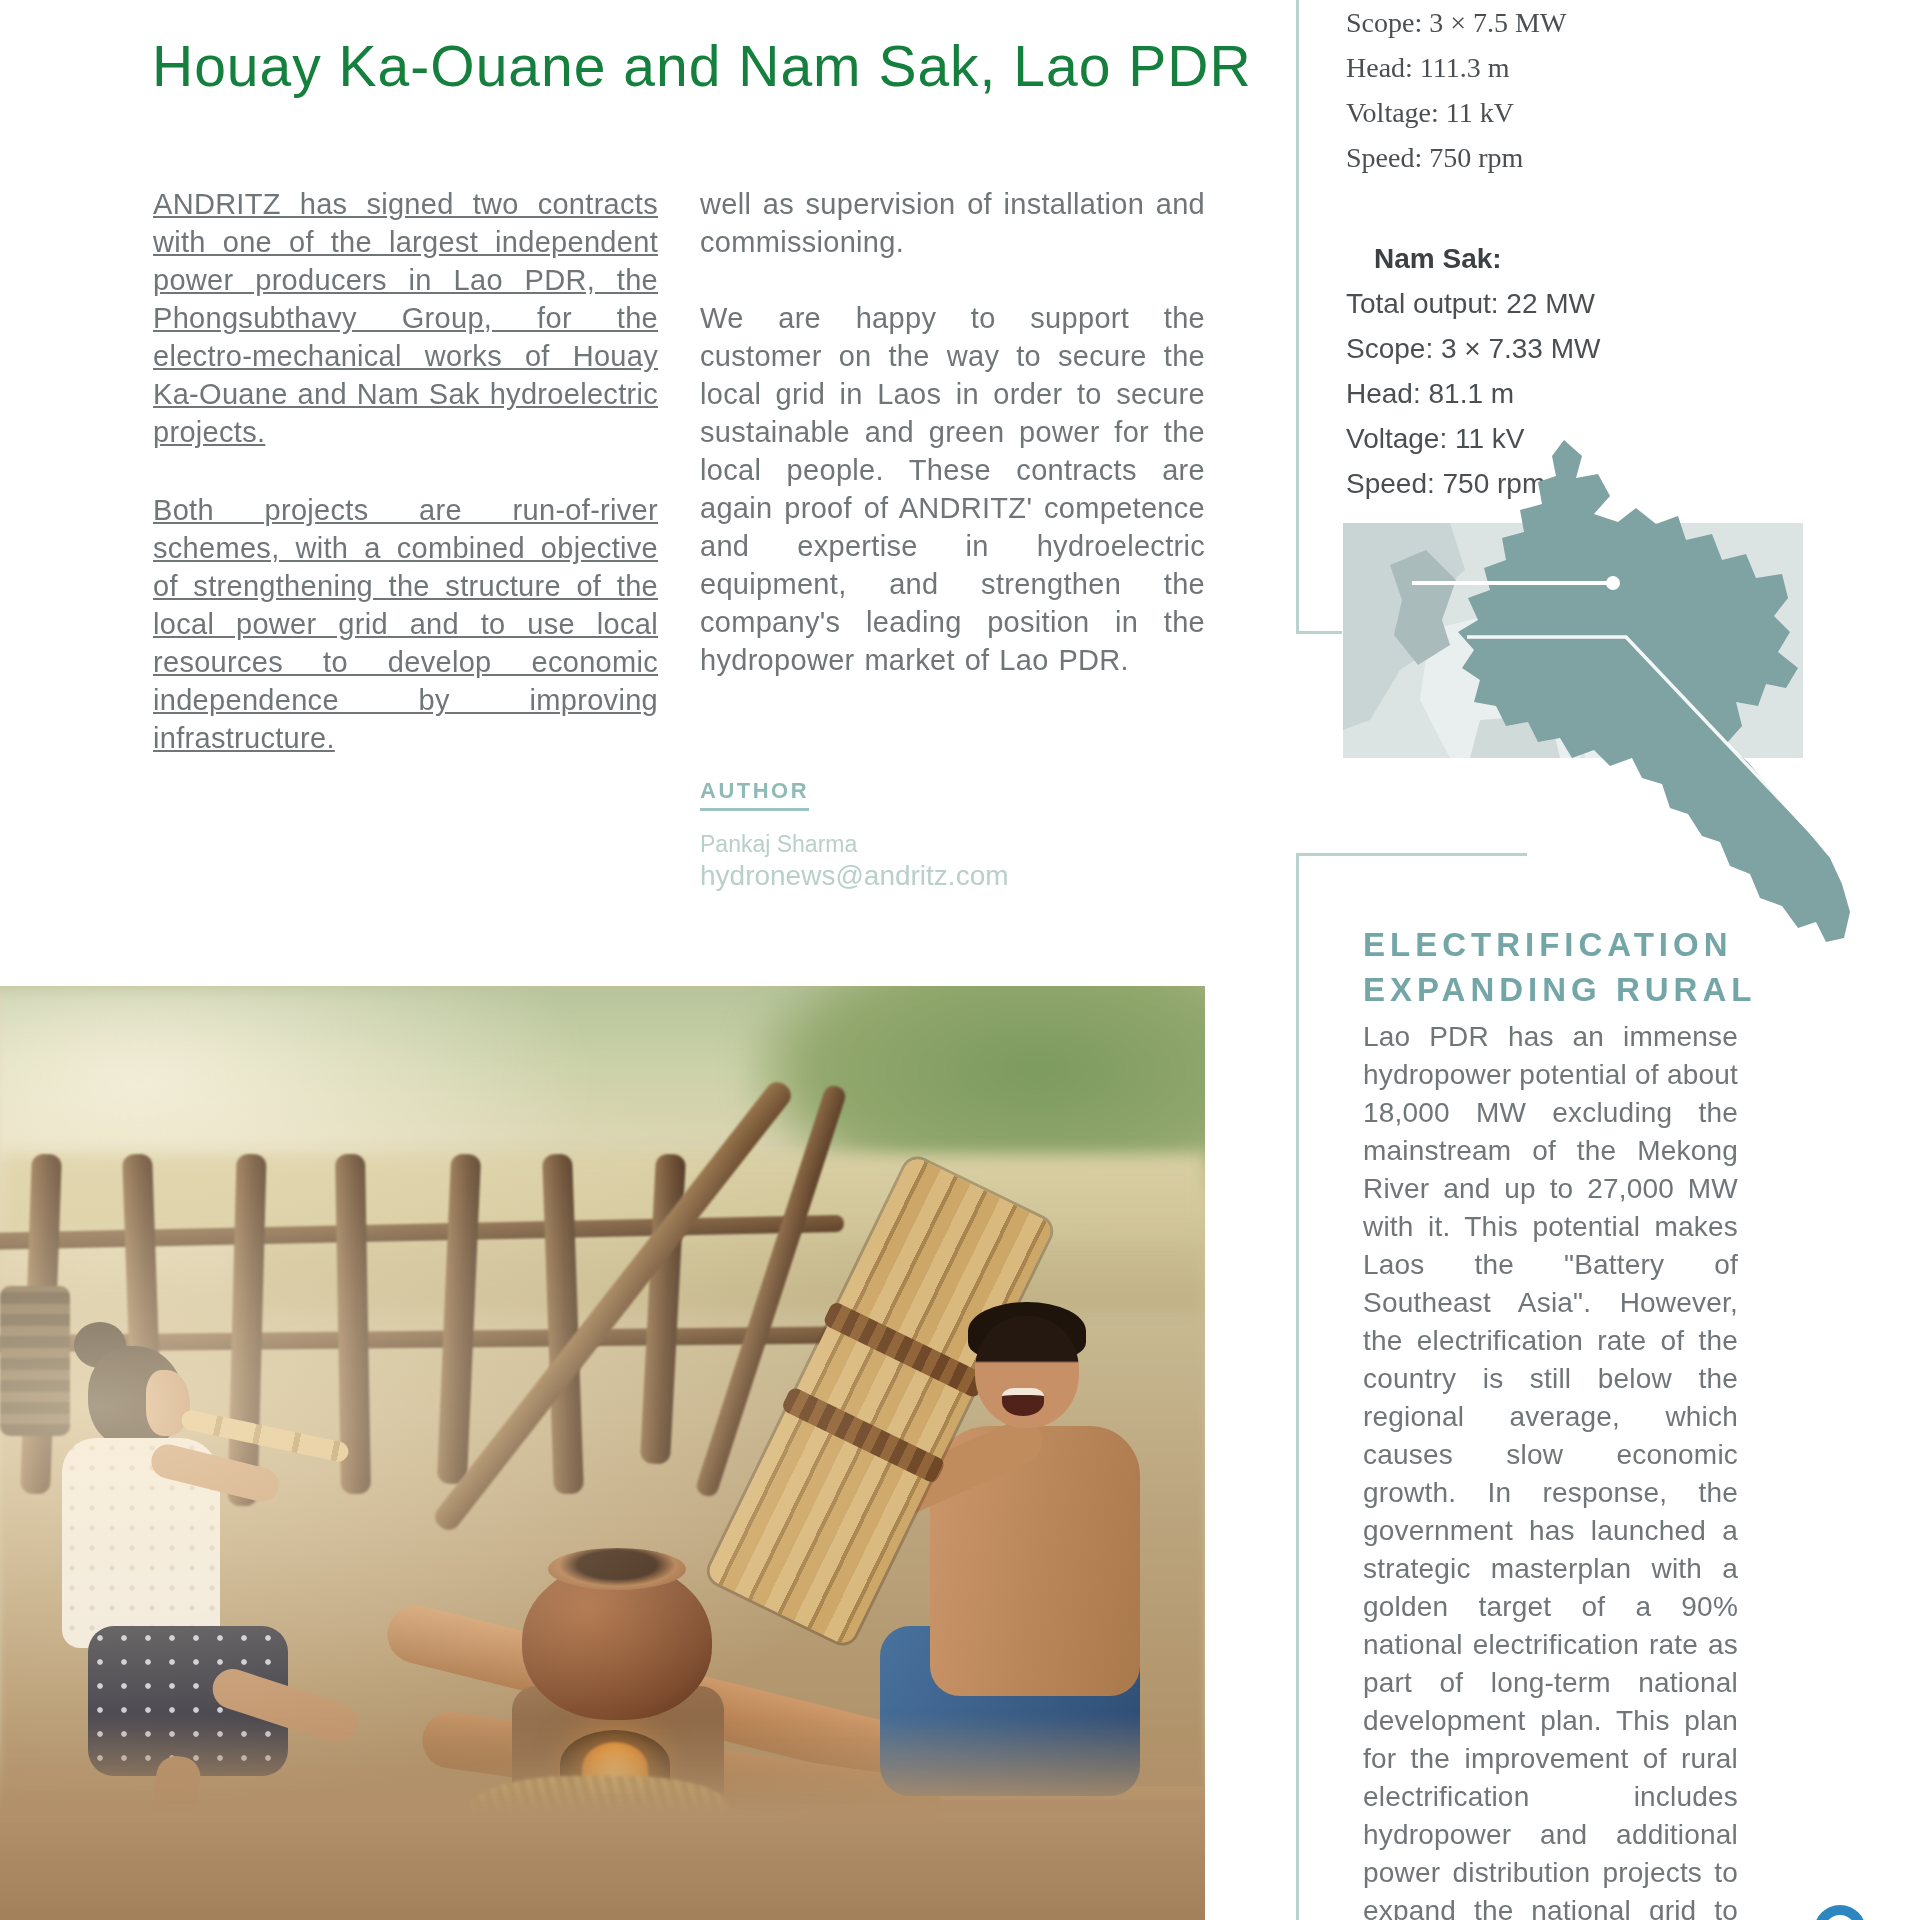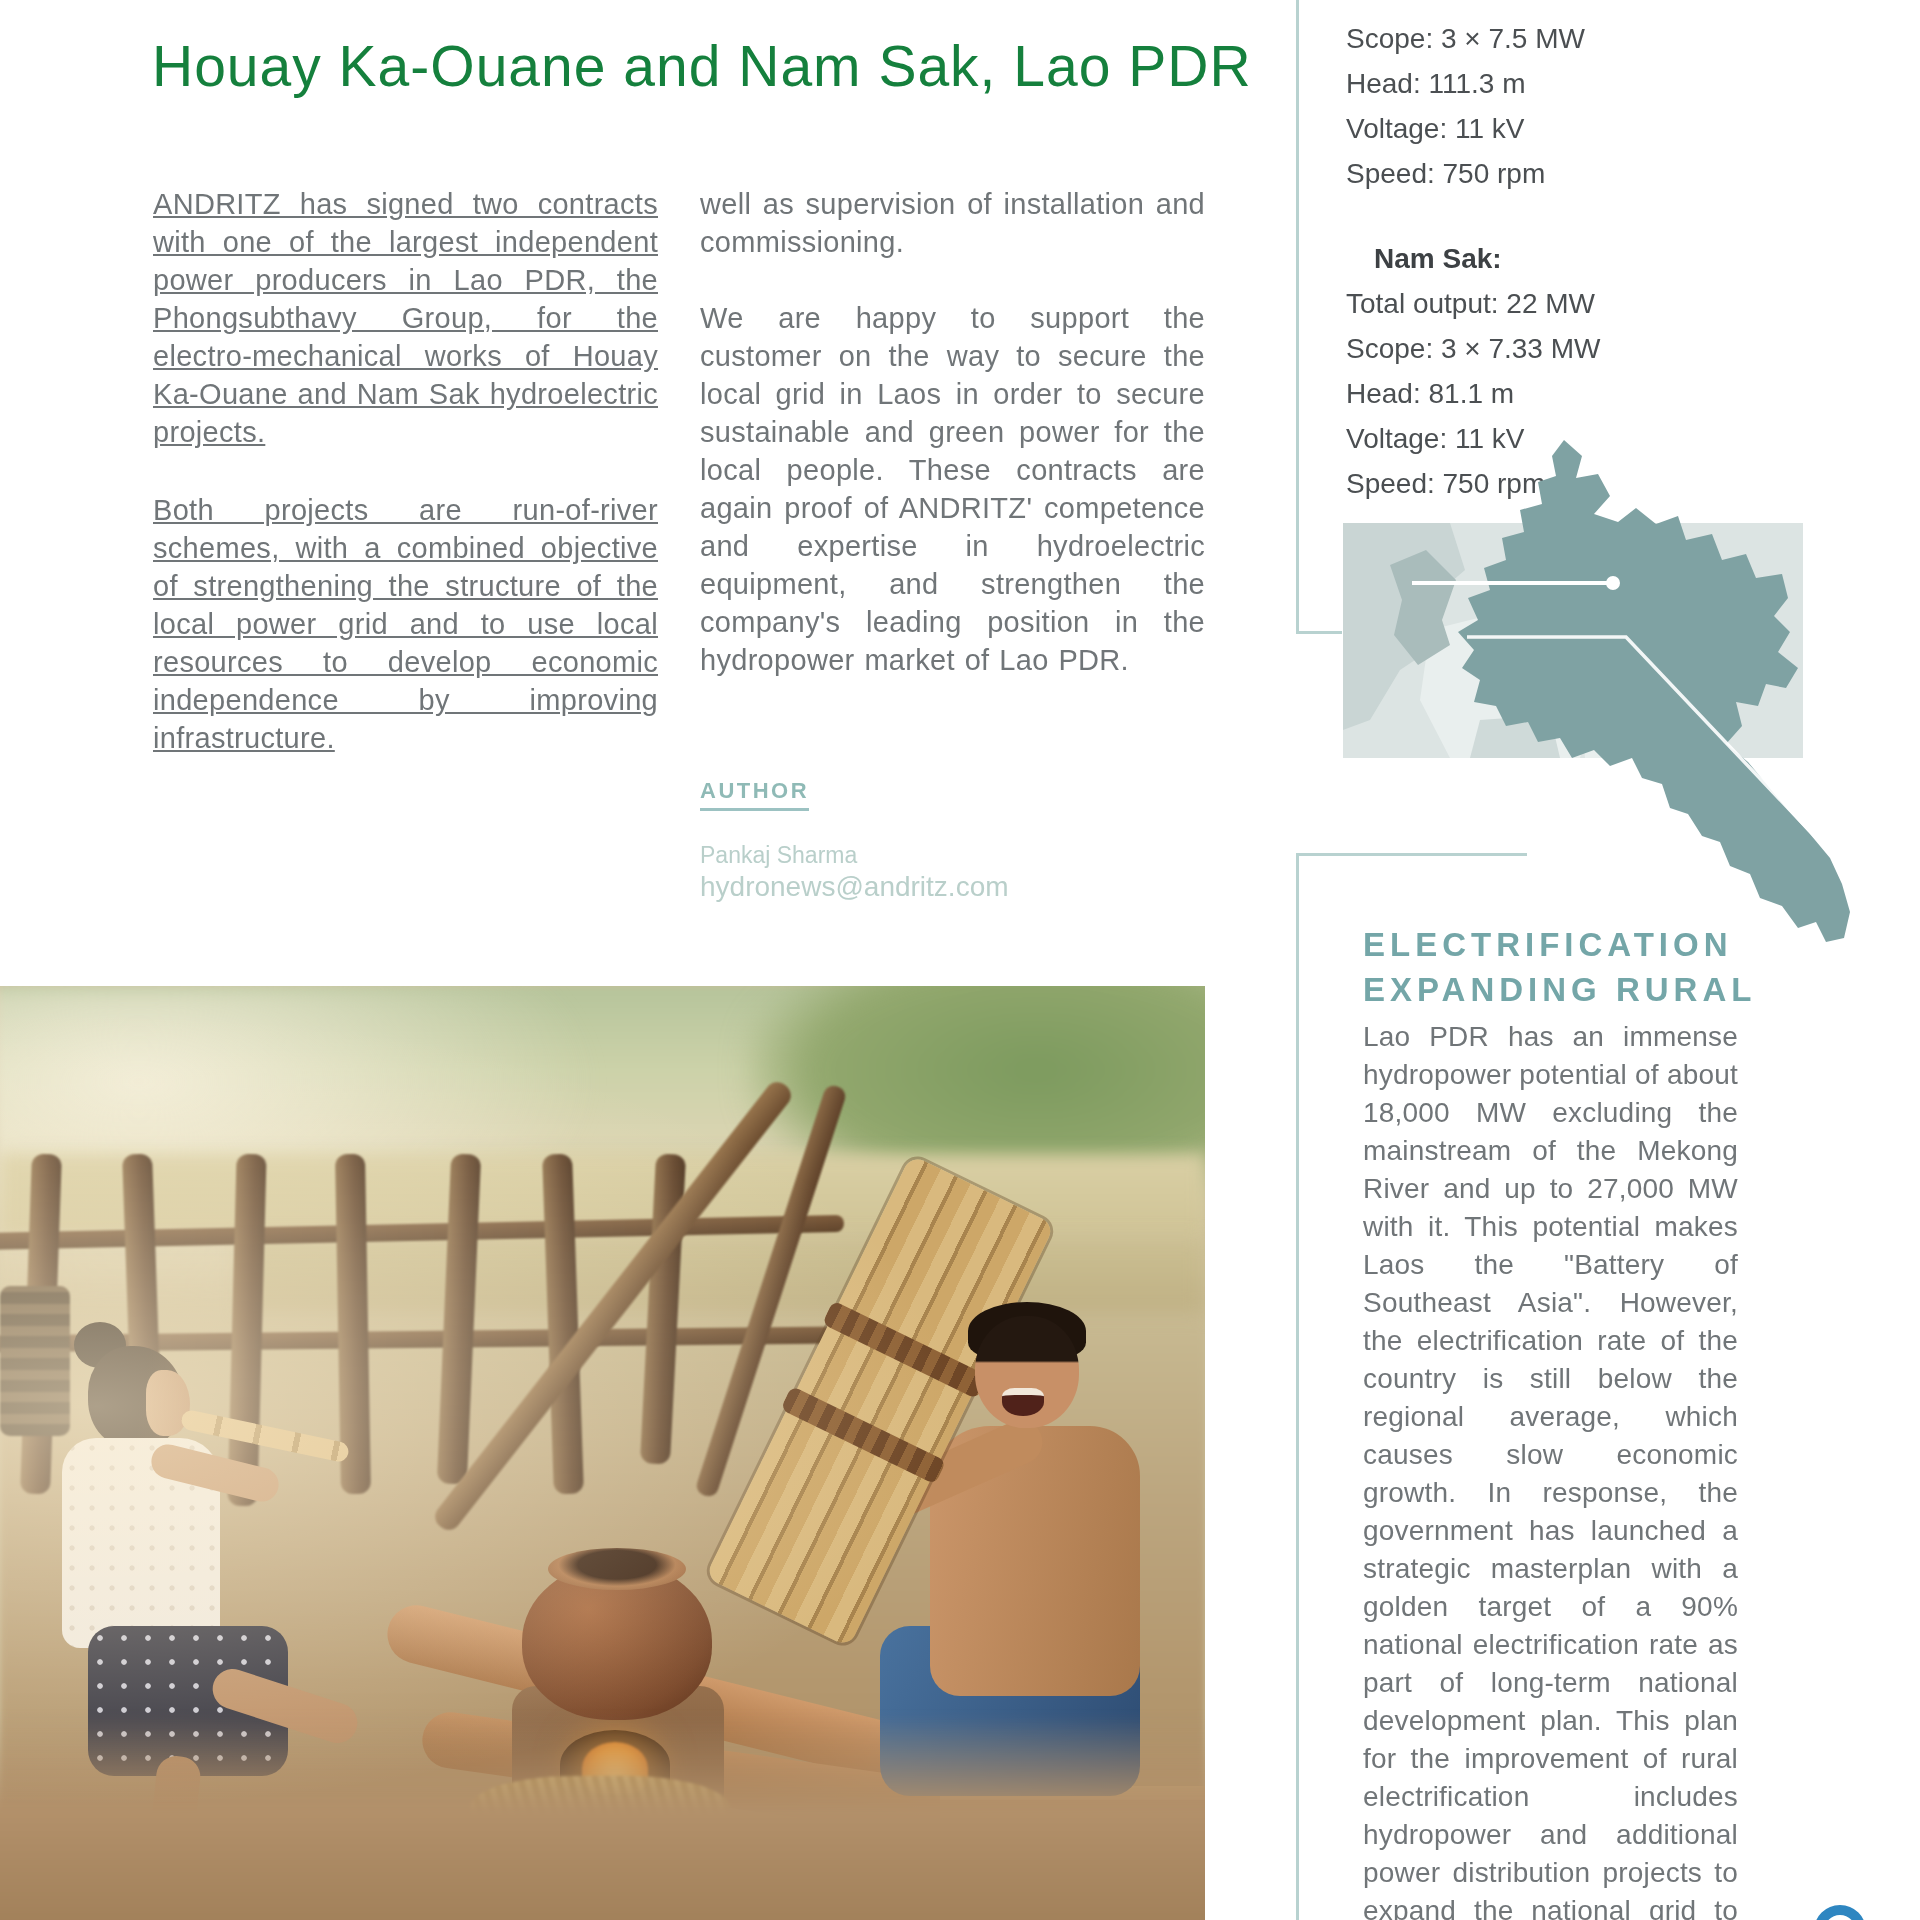--- a/index.html
+++ b/index.html
@@ -25,29 +25,29 @@
   .col1 { left: 153px; width: 505px; text-decoration: underline; }
   .col2 { left: 700px; width: 505px; }
   .col2 p:first-child { margin-bottom: 38px; }
   
   .author { position: absolute; left: 700px; top: 778px; }
   .author-label {
     display: inline-block; font-size: 22px; font-weight: bold;
     letter-spacing: 2.5px; color: #8fbab6;
     border-bottom: 3px solid #9cc2c2; padding-bottom: 4px;
   }
-  .author-name { margin-top: 28px; font-size: 23px; color: #b9cfca; line-height: 32px; }
+  .author-name { margin-top: 17px; font-size: 23px; color: #b9cfca; line-height: 32px; }
   .author-email { font-size: 28px; color: #b9cfca; line-height: 32px; }
   
   .spec-border {
     position: absolute; left: 1296px; top: 0; width: 46px; height: 634px;
     border-left: 3px solid #b8d2d0; border-bottom: 3px solid #b8d2d0;
   }
   .specs { position: absolute; left: 1346px; color: #4b4f52; font-size: 28px; }
-  .specs-houay { top: 16px; }
+  .specs-houay { top: 0; font-family: Liberation Serif, serif; }
   .specs-namsak { top: 236px; }
   .spec-line { height: 45px; line-height: 45px; white-space: nowrap; }
   .spec-heading { height: 45px; line-height: 45px; font-weight: bold; color: #3d4144; margin-left: 28px; }
   
   .map { position: absolute; left: 1330px; top: 430px; }
   
   .infobox-border {
     position: absolute; left: 1296px; top: 853px; width: 231px; height: 1067px;
     border-left: 3px solid #b8d2d0; border-top: 3px solid #b8d2d0;
   }

